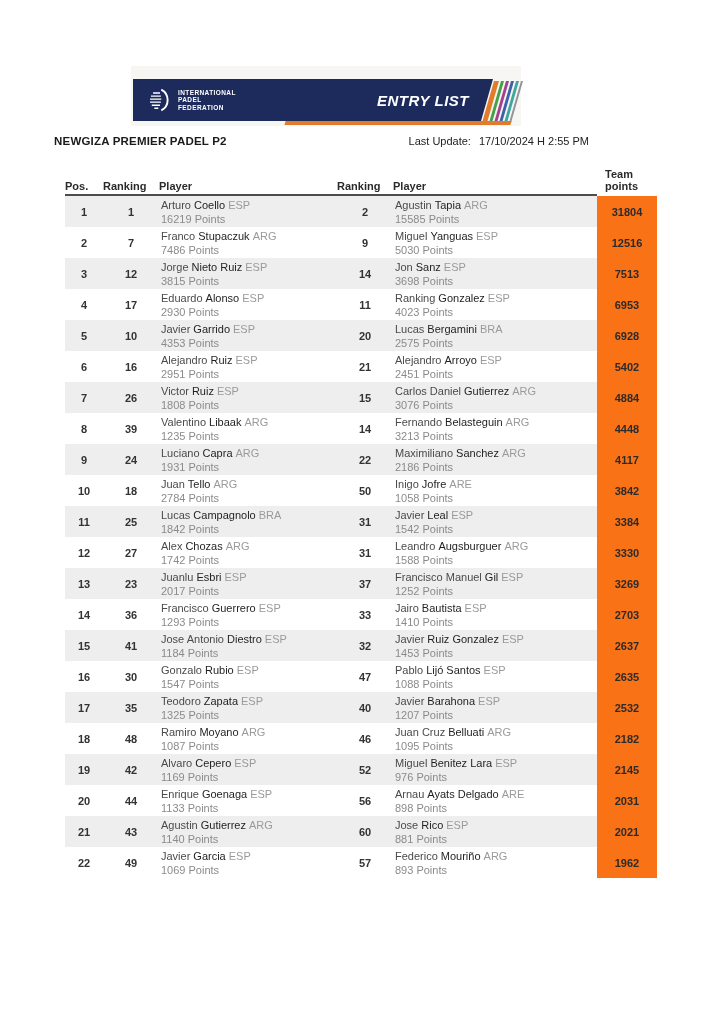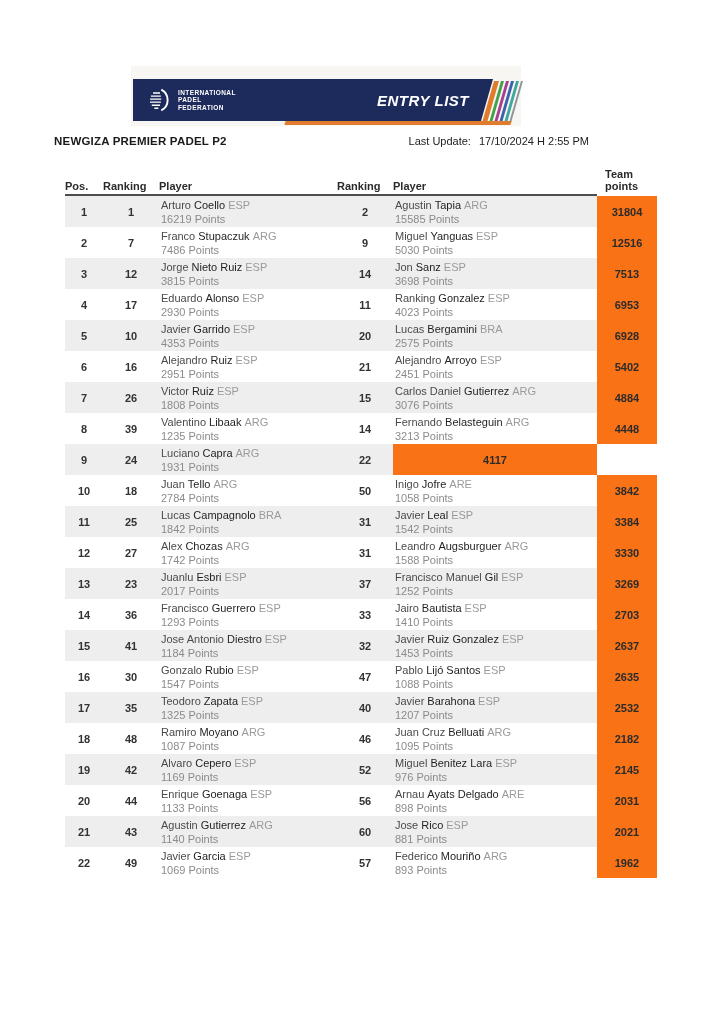--- a/index.html
+++ b/index.html
@@ -269,20 +269,26 @@
       <div class="row">
     <div class="cell num main">9</div>
     <div class="cell num main">24</div>
     <div class="cell player main">
       <div class="name">
         <span class="fn">Luciano</span><span class="ln">Capra</span><span class="cc">ARG</span>
       </div>
       <div class="pts">1931 Points</div>
     </div>
     <div class="cell num main">22</div>
+    <div class="cell player main">
+      <div class="name">
+        <span class="fn">Maximiliano</span><span class="ln">Sanchez</span><span class="cc">ARG</span>
+      </div>
+      <div class="pts">2186 Points</div>
+    </div>
     <div class="cell team">4117</div>
   </div>
       <div class="row">
     <div class="cell num main">10</div>
     <div class="cell num main">18</div>
     <div class="cell player main">
       <div class="name">
         <span class="fn">Juan</span><span class="ln">Tello</span><span class="cc">ARG</span>
       </div>
       <div class="pts">2784 Points</div>

